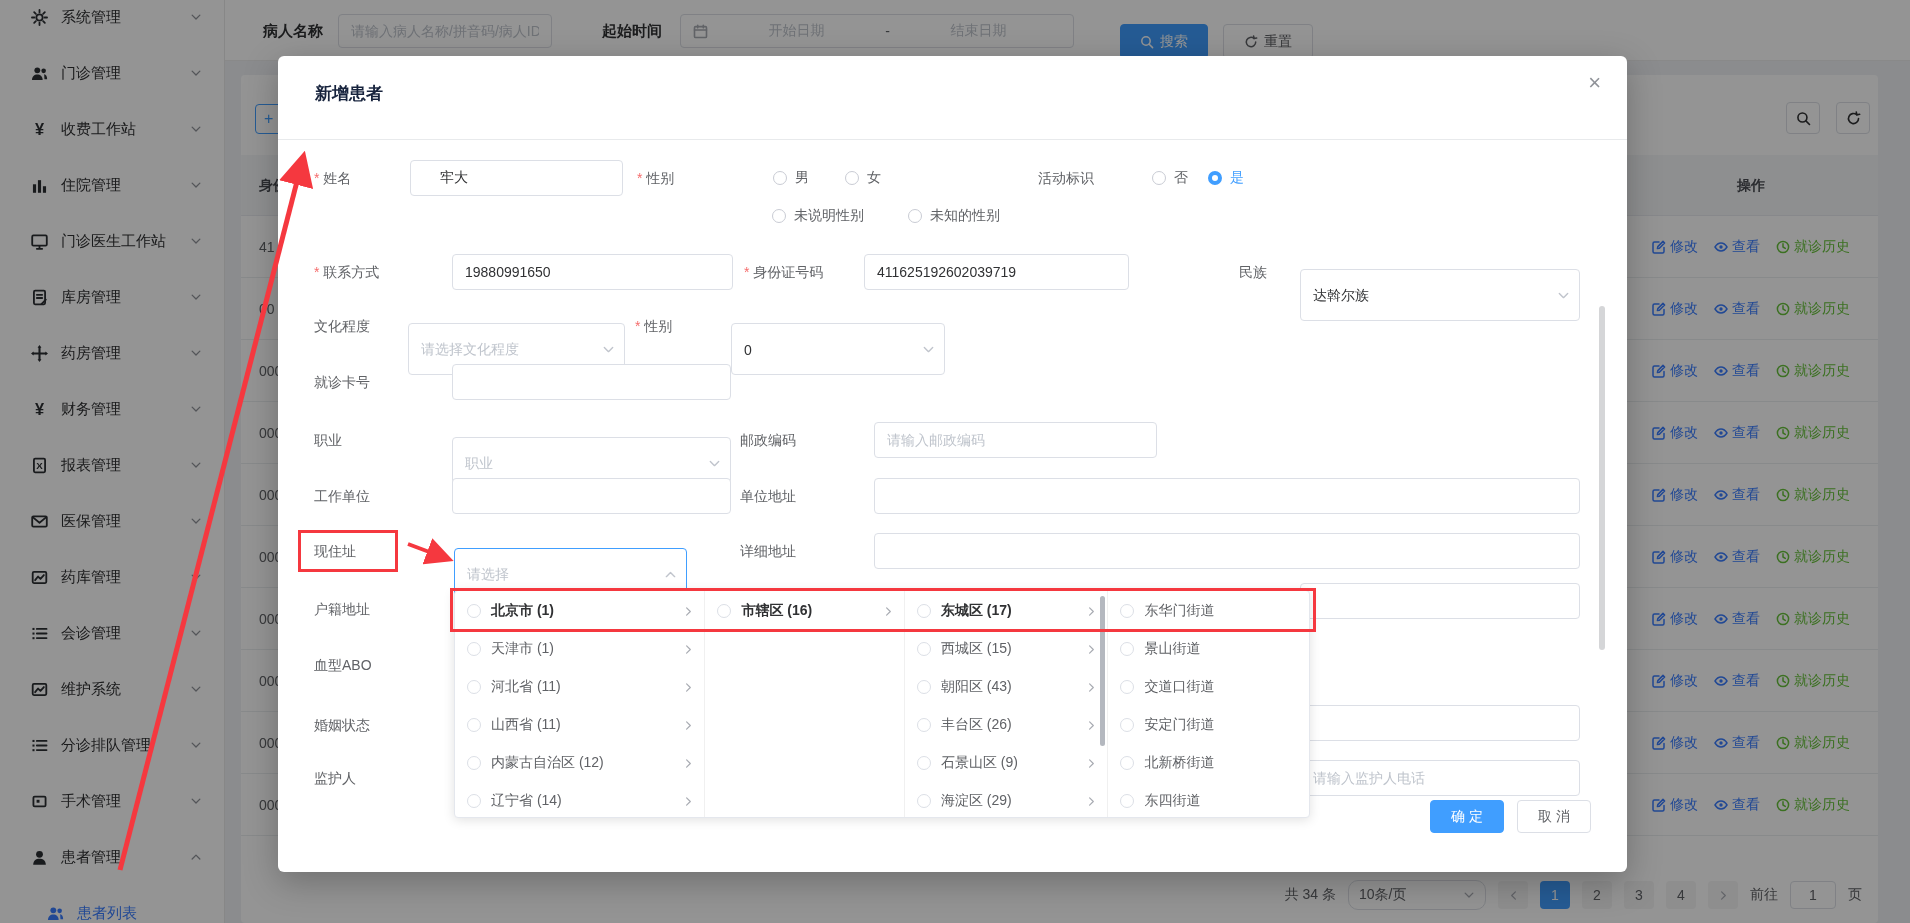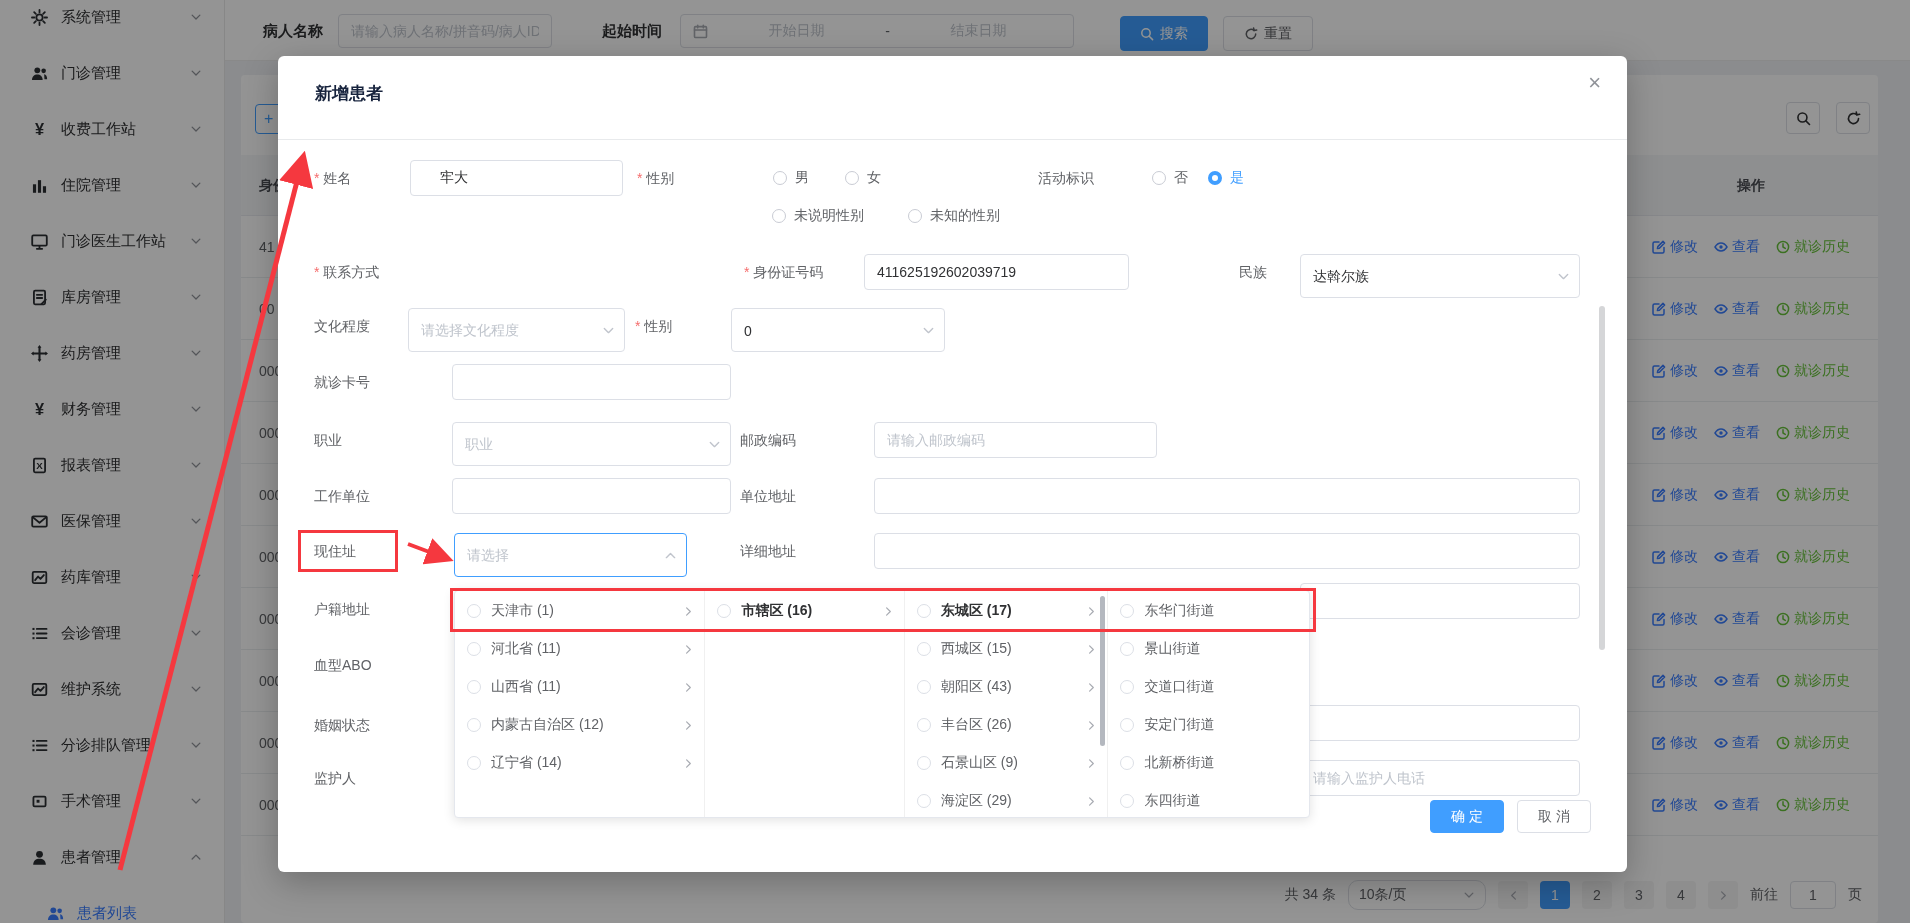--- a/index.html
+++ b/index.html
@@ -26,21 +26,21 @@
   #topbar { position:absolute; left:225px; top:0; width:1685px; height:61px; background:#fff; border-bottom:1px solid #ececec; z-index:1; }
   .tb-lbl { position:absolute; top:0; height:61px; line-height:61px; font-weight:bold; color:#303133; font-size:15px; }
   #f-name-lbl { left:38px; }
   #f-name-in { position:absolute; left:113px; top:14px; width:214px; height:34px; border:1px solid #dcdfe6; border-radius:4px; padding:0 12px; font-size:14px; color:#303133; background:#fff; font-family:inherit; }
   #f-name-in::placeholder { color:#bfc4cc; }
   #f-time-lbl { left:377px; }
   #datebox { position:absolute; left:455px; top:14px; width:394px; height:34px; border:1px solid #dcdfe6; border-radius:4px; background:#fff; display:flex; align-items:center; padding:0 12px; color:#bfc4cc; }
   #datebox .cal { color:#a8abb2; margin-right:6px; } #datebox .cal svg{ width:15px; height:15px; }
   #datebox .dph { flex:1; text-align:center; }
   #datebox .dsep { color:#606266; padding:0 6px; }
-  .tb-btn { position:absolute; top:16px; height:35px; border-radius:4px; display:flex; align-items:center; justify-content:center; gap:6px; font-size:14px; cursor:pointer; }
+  .tb-btn { position:absolute; top:24px; height:35px; border-radius:4px; display:flex; align-items:center; justify-content:center; gap:6px; font-size:14px; cursor:pointer; }
   #btn-search { left:895px; width:88px; background:#409eff; color:#fff; border:1px solid #409eff; }
   #btn-reset { left:998px; width:90px; background:#fff; color:#606266; border:1px solid #dcdfe6; }
   .tb-btn svg { width:14px; height:14px; }
 
   
   #card { position:absolute; left:241px; top:75px; width:1637px; height:848px; background:#fff; border-radius:4px; z-index:1; }
   #btn-add { position:absolute; left:14px; top:29px; width:120px; height:30px; border:1px solid #409eff; color:#409eff; background:#fff; border-radius:4px; display:flex; align-items:center; padding-left:8px; font-size:16px; }
   .mini-btn { position:absolute; top:27px; width:34px; height:32px; border:1px solid #dcdfe6; border-radius:4px; background:#fff; color:#303133; display:flex; align-items:center; justify-content:center; cursor:pointer; }
   .mini-btn svg { width:15px; height:15px; }
   #btn-tsearch { left:1545px; } #btn-trefresh { left:1595px; }
@@ -71,21 +71,21 @@
 
   
   #modal { position:absolute; left:278px; top:56px; width:1349px; height:816px; background:#fff; border-radius:6px; box-shadow:0 10px 34px rgba(0,0,0,.25); z-index:20; }
   #m-title { position:absolute; left:37px; top:26px; font-size:17px; font-weight:bold; color:#17233d; }
   #m-close { position:absolute; right:26px; top:16px; font-size:22px; color:#909399; cursor:pointer; line-height:1; }
   #m-divider { position:absolute; left:0; top:83px; width:1349px; border-top:1px solid #e8eaec; }
   .f-lbl { position:absolute; height:36px; line-height:36px; color:#606266; font-size:14px; white-space:nowrap; }
   .f-lbl.req::before { content:"* "; color:#f56c6c; }
   .f-in { position:absolute; height:36px; border:1px solid #dcdfe6; border-radius:4px; padding:0 12px; font-size:14px; color:#303133; background:#fff; font-family:inherit; }
   .f-in::placeholder { color:#bfc4cc; }
-  .f-sel { position:absolute; height:44px; border:1px solid #dcdfe6; border-radius:4px; background:#fff; display:flex; align-items:center; padding:1px 28px 0 12px; cursor:pointer; }
+  .f-sel { position:absolute; height:52px; border:1px solid #dcdfe6; border-radius:4px; background:#fff; display:flex; align-items:center; padding:1px 28px 0 12px; cursor:pointer;margin-top:15px; }
   .f-sel .ph { color:#bfc4cc; } .f-sel .val { color:#303133; }
   .f-sel .sel-chev { position:absolute; right:9px; color:#c0c4cc; } .f-sel .sel-chev svg { width:13px; height:13px; }
   .f-sel.focus { border-color:#409eff; }
   .rad { position:absolute; height:36px; display:flex; align-items:center; gap:8px; cursor:pointer; color:#606266; white-space:nowrap; }
   .rad .rc { width:14px; height:14px; border:1px solid #c9ccd4; border-radius:50%; background:#fff; flex:none; }
   .rad.on .rc { border:4px solid #409eff; }
   .rad.on { color:#409eff; }
 
   
   #cascader { position:absolute; left:176px; top:534px; width:856px; height:228px; background:#fff; border:1px solid #e4e7ed; border-radius:4px; box-shadow:0 2px 12px rgba(0,0,0,.12); display:flex; z-index:2; }
@@ -715,20 +715,21 @@
   <span class="rad" style="left:494px;top:142px">
       <span class="rc"></span>
       <span>未说明性别</span>
     </span>
   <span class="rad" style="left:630px;top:142px">
       <span class="rc"></span>
       <span>未知的性别</span>
     </span>
 
   <span class="f-lbl req" style="left:36px;top:198px">联系方式</span>
+  <input class="f-in" style="left: 174px; top: 198px; width: 281px;" readonly="" value="19880991650">
   <span class="f-lbl req" style="left:466px;top:198px">身份证号码</span>
   <input class="f-in" style="left: 586px; top: 198px; width: 265px;" readonly="" value="411625192602039719">
   <span class="f-lbl" style="left:961px;top:198px">民族</span>
   <div class="f-sel" style="left:1022px;top:198px;width:280px">
     <span class="val">达斡尔族</span>
     <span class="sel-chev">
         <svg viewBox="0 0 14 14">
           <path d="M2.5 4.8L7 9.3l4.5-4.5" fill="none" stroke="currentColor" stroke-width="1.5" stroke-linecap="round" stroke-linejoin="round"></path>
         </svg>
       </span>
@@ -789,20 +790,29 @@
   <span class="f-lbl" style="left:36px;top:591px">血型ABO</span>
   <span class="f-lbl" style="left:36px;top:651px">婚姻状态</span>
   <span class="f-lbl" style="left:36px;top:704px">监护人</span>
 
   <input class="f-in" style="left: 1022px; top: 527px; width: 280px;" readonly="">
   <input class="f-in" style="left: 1022px; top: 649px; width: 280px;" readonly="">
   <input class="f-in" style="left: 1022px; top: 704px; width: 280px;" readonly="" placeholder="请输入监护人电话">
 
   <div id="cascader">
       <div class="cas-col">
+        <div class="cas-item sel">
+          <span class="cas-radio"></span>
+          <span class="cas-lbl">北京市 (1)</span>
+          <span class="cas-arr">
+            <svg viewBox="0 0 14 14">
+              <path d="M4.6 2.3L9.3 7l-4.7 4.7" fill="none" stroke="currentColor" stroke-width="1.5" stroke-linecap="round" stroke-linejoin="round"></path>
+            </svg>
+          </span>
+        </div>
         <div class="cas-item">
           <span class="cas-radio"></span>
           <span class="cas-lbl">天津市 (1)</span>
           <span class="cas-arr">
             <svg viewBox="0 0 14 14">
               <path d="M4.6 2.3L9.3 7l-4.7 4.7" fill="none" stroke="currentColor" stroke-width="1.5" stroke-linecap="round" stroke-linejoin="round"></path>
             </svg>
           </span>
         </div>
         <div class="cas-item">

